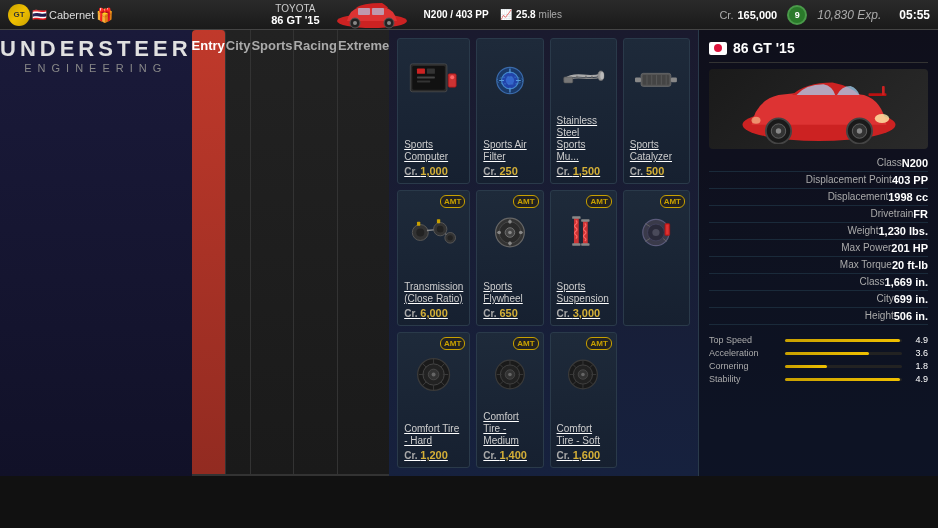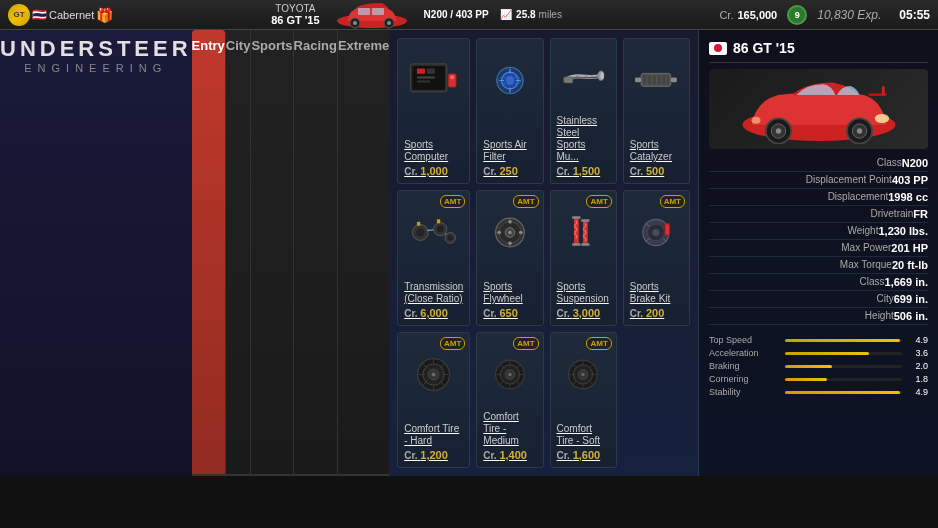--- a/index.html
+++ b/index.html
@@ -506,26 +506,20 @@
             <circle cx="40" cy="30" r="22" fill="#3a3a4a" stroke="#5a5a7a" stroke-width="2"></circle>
             <circle cx="40" cy="30" r="14" fill="#2a2a3a" stroke="#4a4a6a" stroke-width="1"></circle>
             <circle cx="40" cy="30" r="6" fill="#4a4a5a"></circle>
             <rect x="55" y="15" width="8" height="20" rx="2" fill="#cc2222" stroke="#aa1111" stroke-width="1"></rect>
             <rect x="57" y="17" width="4" height="16" rx="1" fill="#dd3333"></rect>
             <line x1="22" y1="15" x2="30" y2="20" stroke="#666" stroke-width="1.5"></line>
             <line x1="22" y1="45" x2="30" y2="40" stroke="#666" stroke-width="1.5"></line>
             <line x1="58" y1="45" x2="52" y2="40" stroke="#666" stroke-width="1.5"></line>
           </svg>
         </div>
-        <div class="product-info">
-          <div class="product-name">Sports Brake Kit</div>
-          <div class="product-price">
-            <span class="cr-label">Cr. </span><span>200</span>
-          </div>
-        </div>
       </div>
 
       <div class="product-card">
         <div class="amt-badge">AMT</div>
         <div class="product-image">
           <svg viewBox="0 0 80 60">
             <circle cx="40" cy="30" r="24" fill="#1a1a1a" stroke="#3a3a3a" stroke-width="2"></circle>
             <circle cx="40" cy="30" r="16" fill="#222" stroke="#444" stroke-width="1.5"></circle>
             <circle cx="40" cy="30" r="8" fill="#333" stroke="#555" stroke-width="1"></circle>
             <circle cx="40" cy="30" r="3" fill="#666"></circle>
@@ -667,27 +661,20 @@
           <span class="perf-value">4.9</span>
         </div>
         <div class="perf-row">
           <span class="perf-label">Acceleration</span>
           <div class="perf-bar-bg">
             <div class="perf-bar-fill" style="width: 72%"></div>
           </div>
           <span class="perf-value">3.6</span>
         </div>
         <div class="perf-row">
-          <span class="perf-label">Braking</span>
-          <div class="perf-bar-bg">
-            <div class="perf-bar-fill" style="width: 40%"></div>
-          </div>
-          <span class="perf-value">2.0</span>
-        </div>
-        <div class="perf-row">
           <span class="perf-label">Cornering</span>
           <div class="perf-bar-bg">
             <div class="perf-bar-fill" style="width: 36%"></div>
           </div>
           <span class="perf-value">1.8</span>
         </div>
         <div class="perf-row">
           <span class="perf-label">Stability</span>
           <div class="perf-bar-bg">
             <div class="perf-bar-fill" style="width: 98%"></div>

